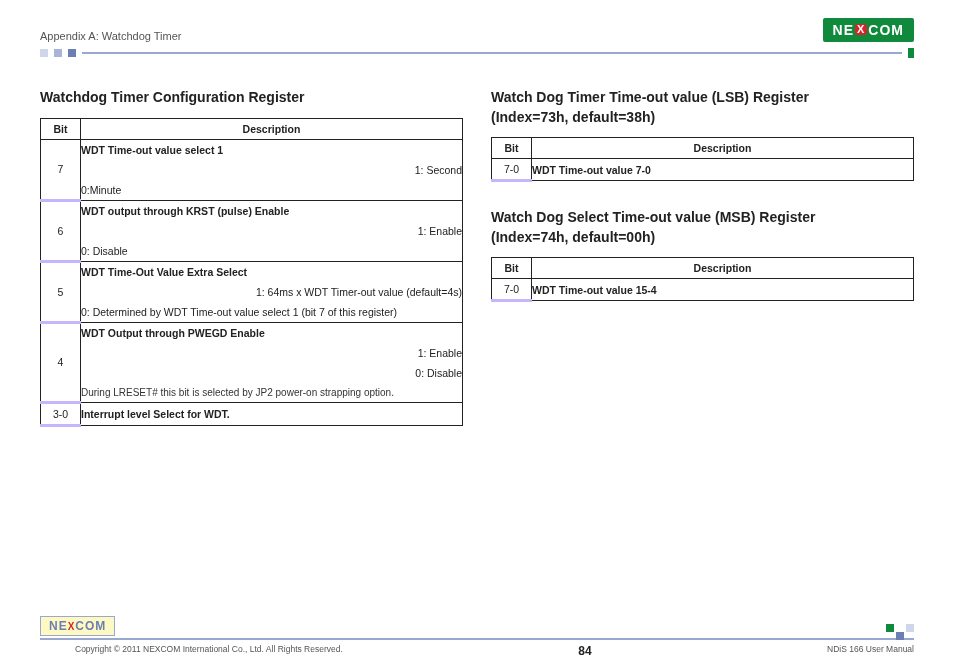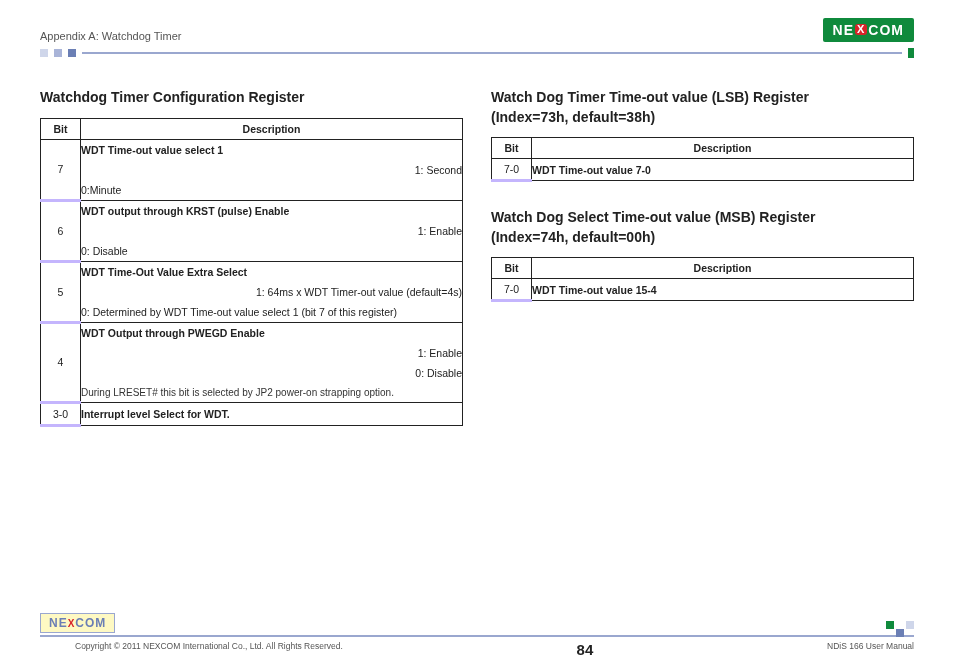--- a/index.html
+++ b/index.html
@@ -134,21 +134,21 @@
   .footer-row{
     display:flex;
     justify-content:space-between;
     font-size:8.5px;
     color:#555;
     margin-left:35px;
   }
   .footer-row .pagenum{
     font-weight:bold;
     color:#222;
-    font-size:15px;
+    font-size:12px;
   }
   .right-section { margin-bottom:26px;}
 </style>
 </head>
 <body>
 
 <div class="page">
   <div class="top-row">
     <div class="appendix-title">Appendix A: Watchdog Timer</div>
     <div class="logo-box">

